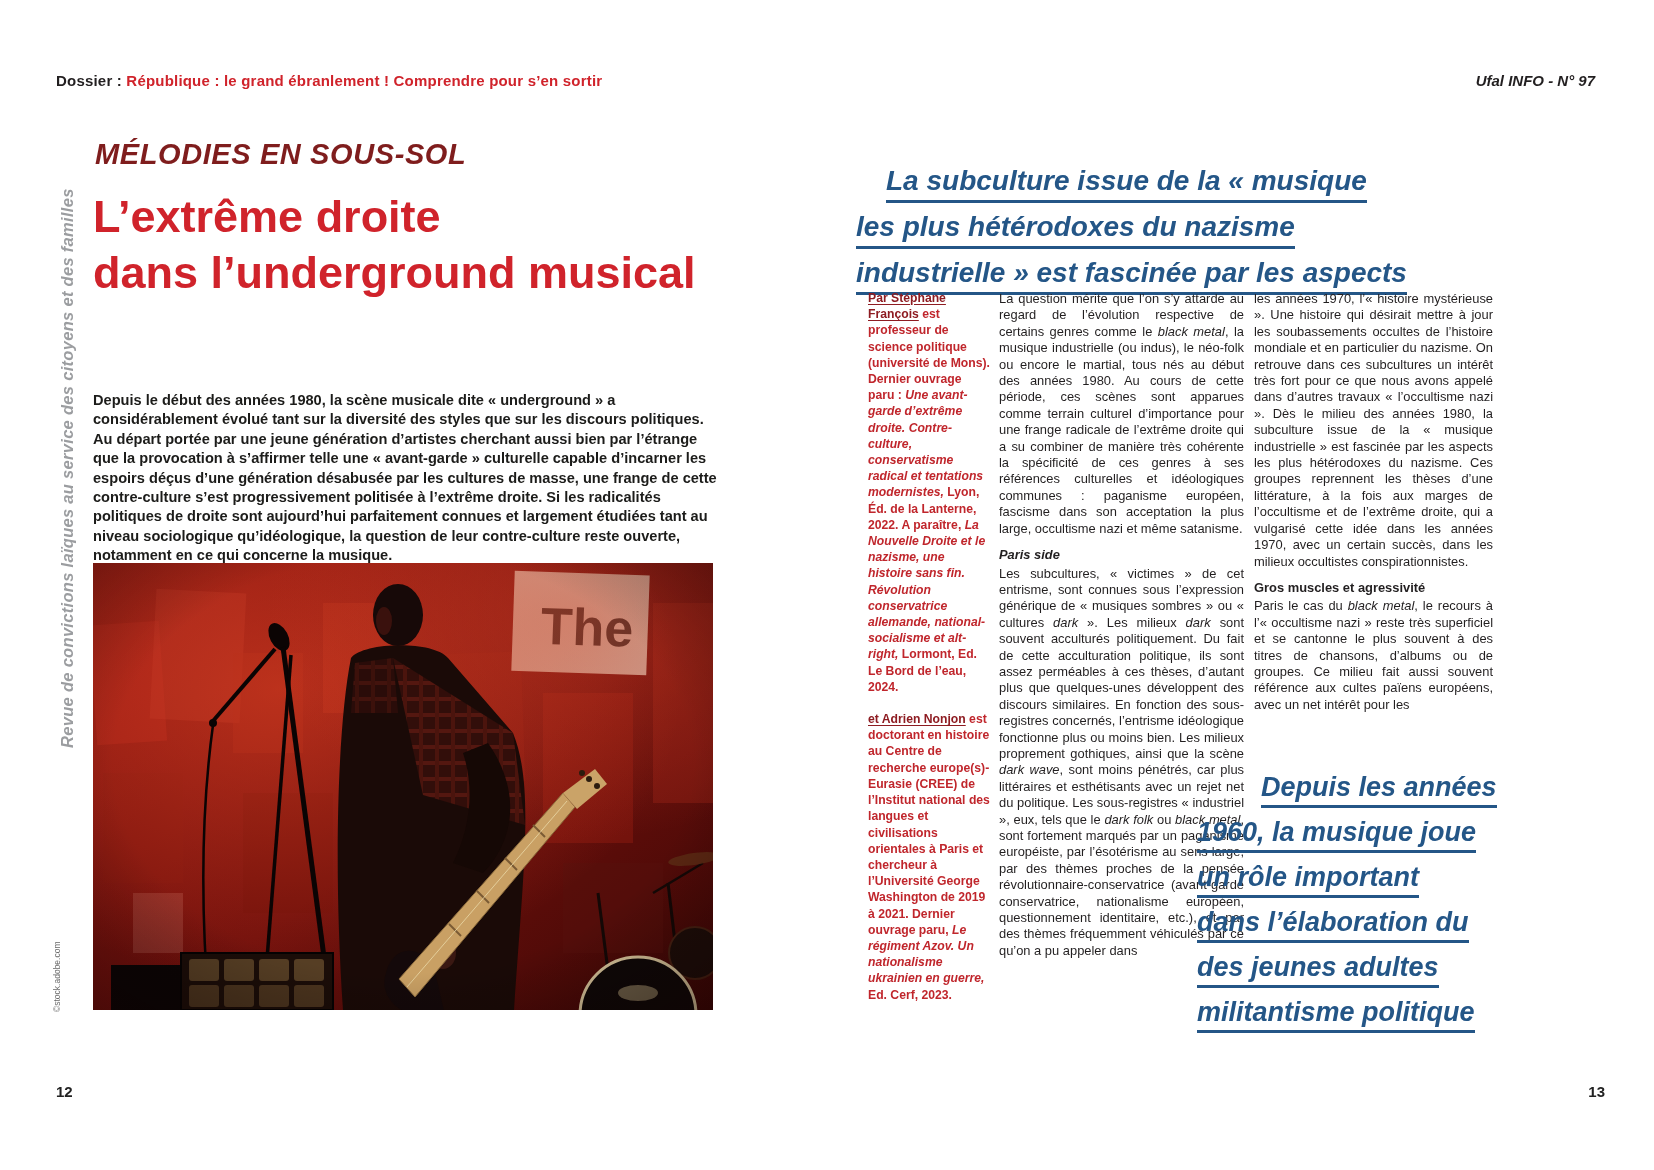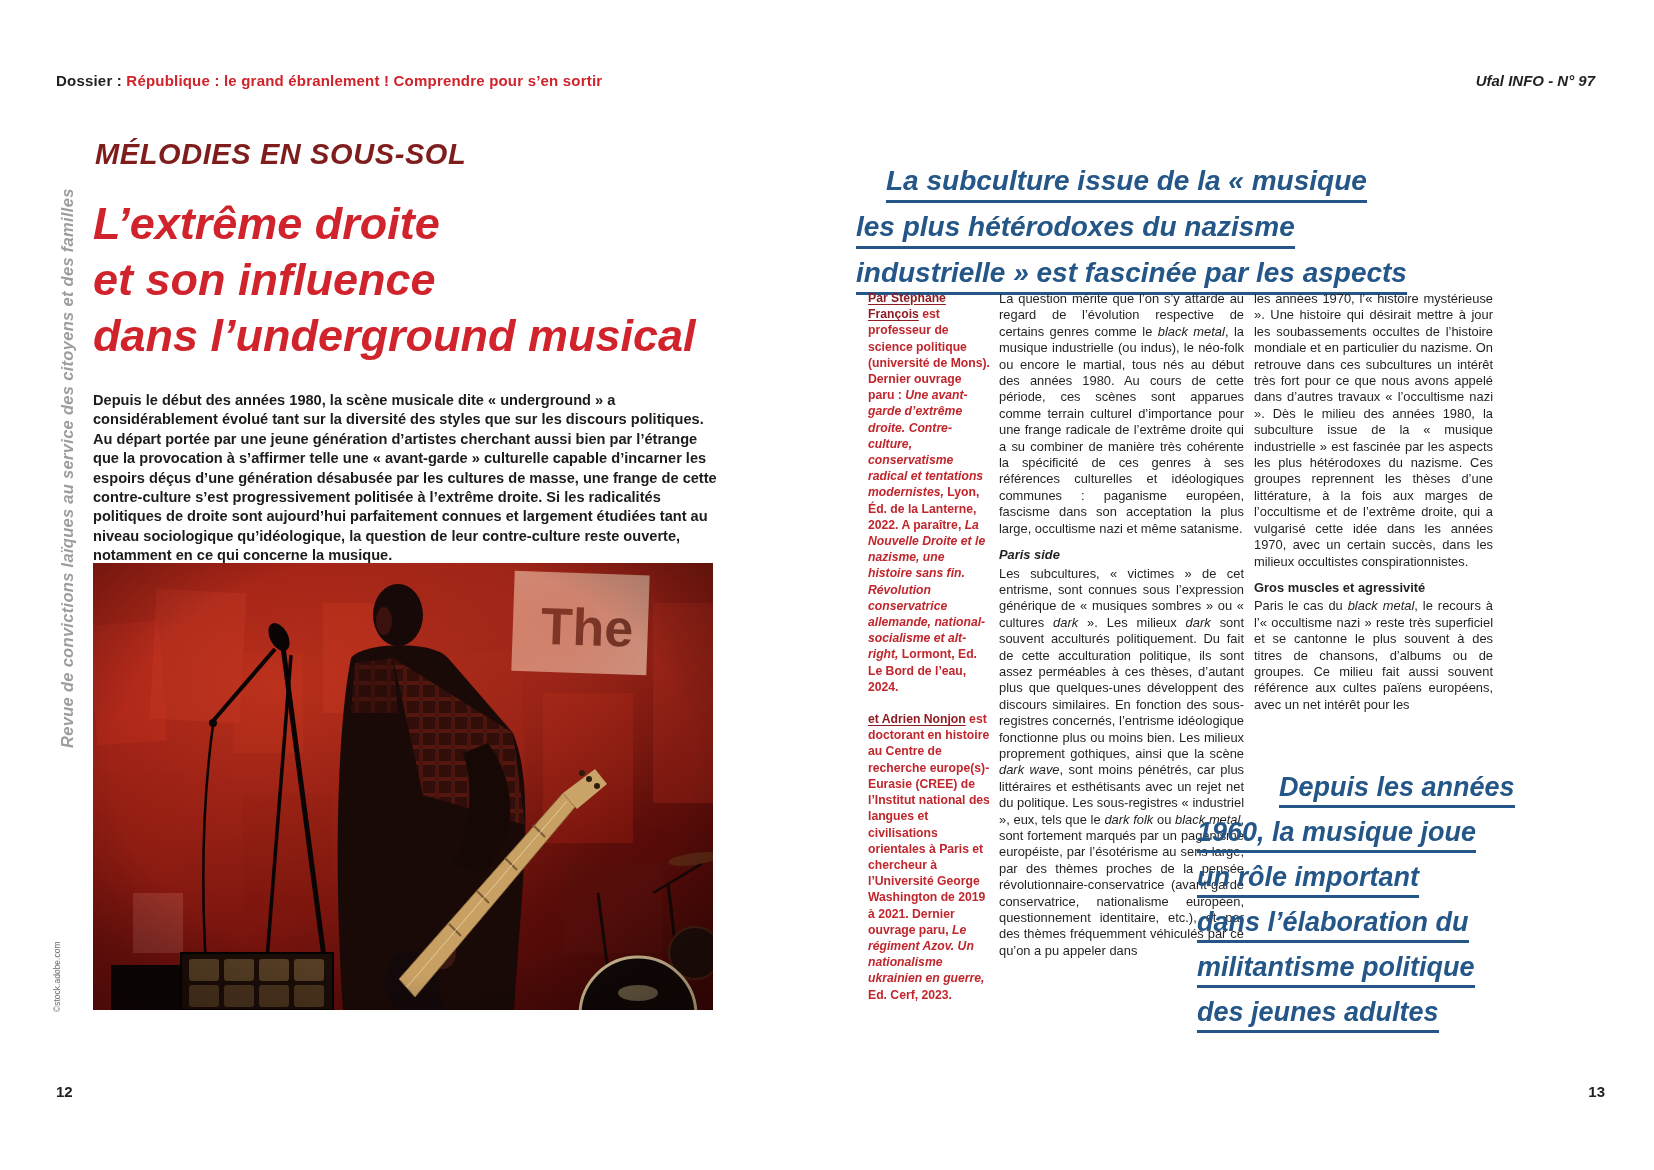--- a/index.html
+++ b/index.html
@@ -9,21 +9,21 @@
 
   
   .hdr-left{left:56px;top:72px;font-size:15px;font-weight:700;letter-spacing:.2px;}
   .hdr-left .red{color:#d0232b;}
   .hdr-right{top:72px;right:59px;font-size:15px;font-weight:700;font-style:italic;}
 
   
   .spine{left:58px;top:748px;transform:rotate(-90deg);transform-origin:0 0;white-space:nowrap;
          font-style:italic;font-weight:700;font-size:16.5px;color:#9b9da0;letter-spacing:.3px;}
   .kicker{left:95px;top:138px;font-size:29px;font-weight:800;font-style:italic;color:#7f1d1d;letter-spacing:.6px;}
-  .title{left:93px;top:196px;color:#d0232b;font-weight:800;font-style:italic;font-size:45px;line-height:56px;}
+  .title{left:93px;top:189px;color:#d0232b;font-weight:800;font-size:45px;line-height:56px;}
   .title span{display:block;white-space:nowrap;}
   .intro{left:93px;top:391px;width:624px;font-size:14.6px;line-height:19.4px;font-weight:700;color:#1c1c1a;}
   .photo-wrap{left:93px;top:563px;width:620px;height:447px;overflow:hidden;background:#4a0806;}
   .credit{left:52px;top:1012px;transform:rotate(-90deg);transform-origin:0 0;font-size:8.5px;color:#6a6a6a;white-space:nowrap;}
   .pageno{font-size:15px;font-weight:700;color:#222;}
   .pn-l{left:56px;top:1083px;}
   .pn-r{right:49px;top:1083px;}
 
   
   .headline{left:856px;top:140px;width:660px;color:#245687;font-weight:800;font-style:italic;font-size:28px;margin-top:25px;}
@@ -39,38 +39,37 @@
   .bodycol{font-size:12.9px;line-height:16.4px;text-align:justify;color:#221f20;}
   .col2{left:999px;top:291px;width:245px;}
   .col3{left:1254px;top:291px;width:239px;}
   .bodycol p{margin:0;}
   .subhead{margin:10px 0 2px 0 !important;font-weight:700;text-align:left;}
   .subhead.si{font-style:italic;}
 
   .quote{left:1197px;top:772px;width:312px;color:#245687;font-weight:800;font-style:italic;font-size:27px;}
   .quote .ql{display:block;margin-bottom:9px;white-space:nowrap;}
   .quote .ql > span{display:inline-block;border-bottom:3px solid currentColor;padding-bottom:2px;}
-  .quote .ql.ind > span{margin-left:82px;}
+  .quote .ql.ind > span{margin-left:64px;}
 </style>
 </head>
 <body>
 
 <div class="sheet">
 
   <div class="abs hdr-left">
     <span>Dossier : </span><span class="red">République : le grand ébranlement ! Comprendre pour s’en sortir</span>
   </div>
   <div class="abs hdr-right">Ufal INFO - N° 97</div>
 
   <div class="abs spine">Revue de convictions laïques au service des citoyens et des familles</div>
   <div class="abs kicker">MÉLODIES EN SOUS-SOL</div>
 
   <div class="abs title">
     <span>L’extrême droite</span>
-    <span>et son influence</span>
     <span>dans l’underground musical</span>
   </div>
 
   <div class="abs intro">Depuis le début des années 1980, la scène musicale dite « underground » a considérablement évolué tant sur la diversité des styles que sur les discours politiques. Au départ portée par une jeune génération d’artistes cherchant aussi bien par l’étrange que la provocation à s’affirmer telle une « avant-garde » culturelle capable d’incarner les espoirs déçus d’une génération désabusée par les cultures de masse, une frange de cette contre-culture s’est progressivement politisée à l’extrême droite. Si les radicalités politiques de droite sont aujourd’hui parfaitement connues et largement étudiées tant au niveau sociologique qu’idéologique, la question de leur contre-culture reste ouverte, notamment en ce qui concerne la musique.</div>
 
   <div class="abs photo-wrap">
     <svg viewBox="0 0 620 447" width="620" height="447" preserveAspectRatio="none" role="img">
       <defs>
         <linearGradient id="bgG" x1="0" y1="0" x2="1" y2="1">
           <stop offset="0" stop-color="#8f1711"></stop>
@@ -202,19 +201,19 @@
     <p>les années 1970, l’« histoire mystérieuse ». Une histoire qui désirait mettre à jour les soubassements occultes de l’histoire mondiale et en particulier du nazisme. On retrouve dans ces subcultures un intérêt très fort pour ce que nous avons appelé dans d’autres travaux « l’occultisme nazi ». Dès le milieu des années 1980, la subculture issue de la « musique industrielle » est fascinée par les aspects les plus hétérodoxes du nazisme. Ces groupes reprennent les thèses d’une littérature, à la fois aux marges de l’occultisme et de l’extrême droite, qui a vulgarisé cette idée dans les années 1970, avec un certain succès, dans les milieux occultistes conspirationnistes.</p>
     <p class="subhead">Gros muscles et agressivité</p>
     <p><span>Paris le cas du </span><span class="it">black metal</span><span>, le recours à l’« occultisme nazi » reste très superficiel et se cantonne le plus souvent à des titres de chansons, d’albums ou de groupes. Ce milieu fait aussi souvent référence aux cultes païens européens, avec un net intérêt pour les</span></p>
   </div>
 
   <div class="abs quote">
     <span class="ql ind"><span>Depuis les années</span></span>
     <span class="ql"><span>1960, la musique joue</span></span>
     <span class="ql"><span>un rôle important</span></span>
     <span class="ql"><span>dans l’élaboration du</span></span>
+    <span class="ql"><span>des jeunes adultes</span></span>
     <span class="ql"><span>militantisme politique</span></span>
-    <span class="ql"><span>des jeunes adultes</span></span>
   </div>
 
   <div class="abs pageno pn-r">13</div>
 
 </div>
 
 </body></html>

